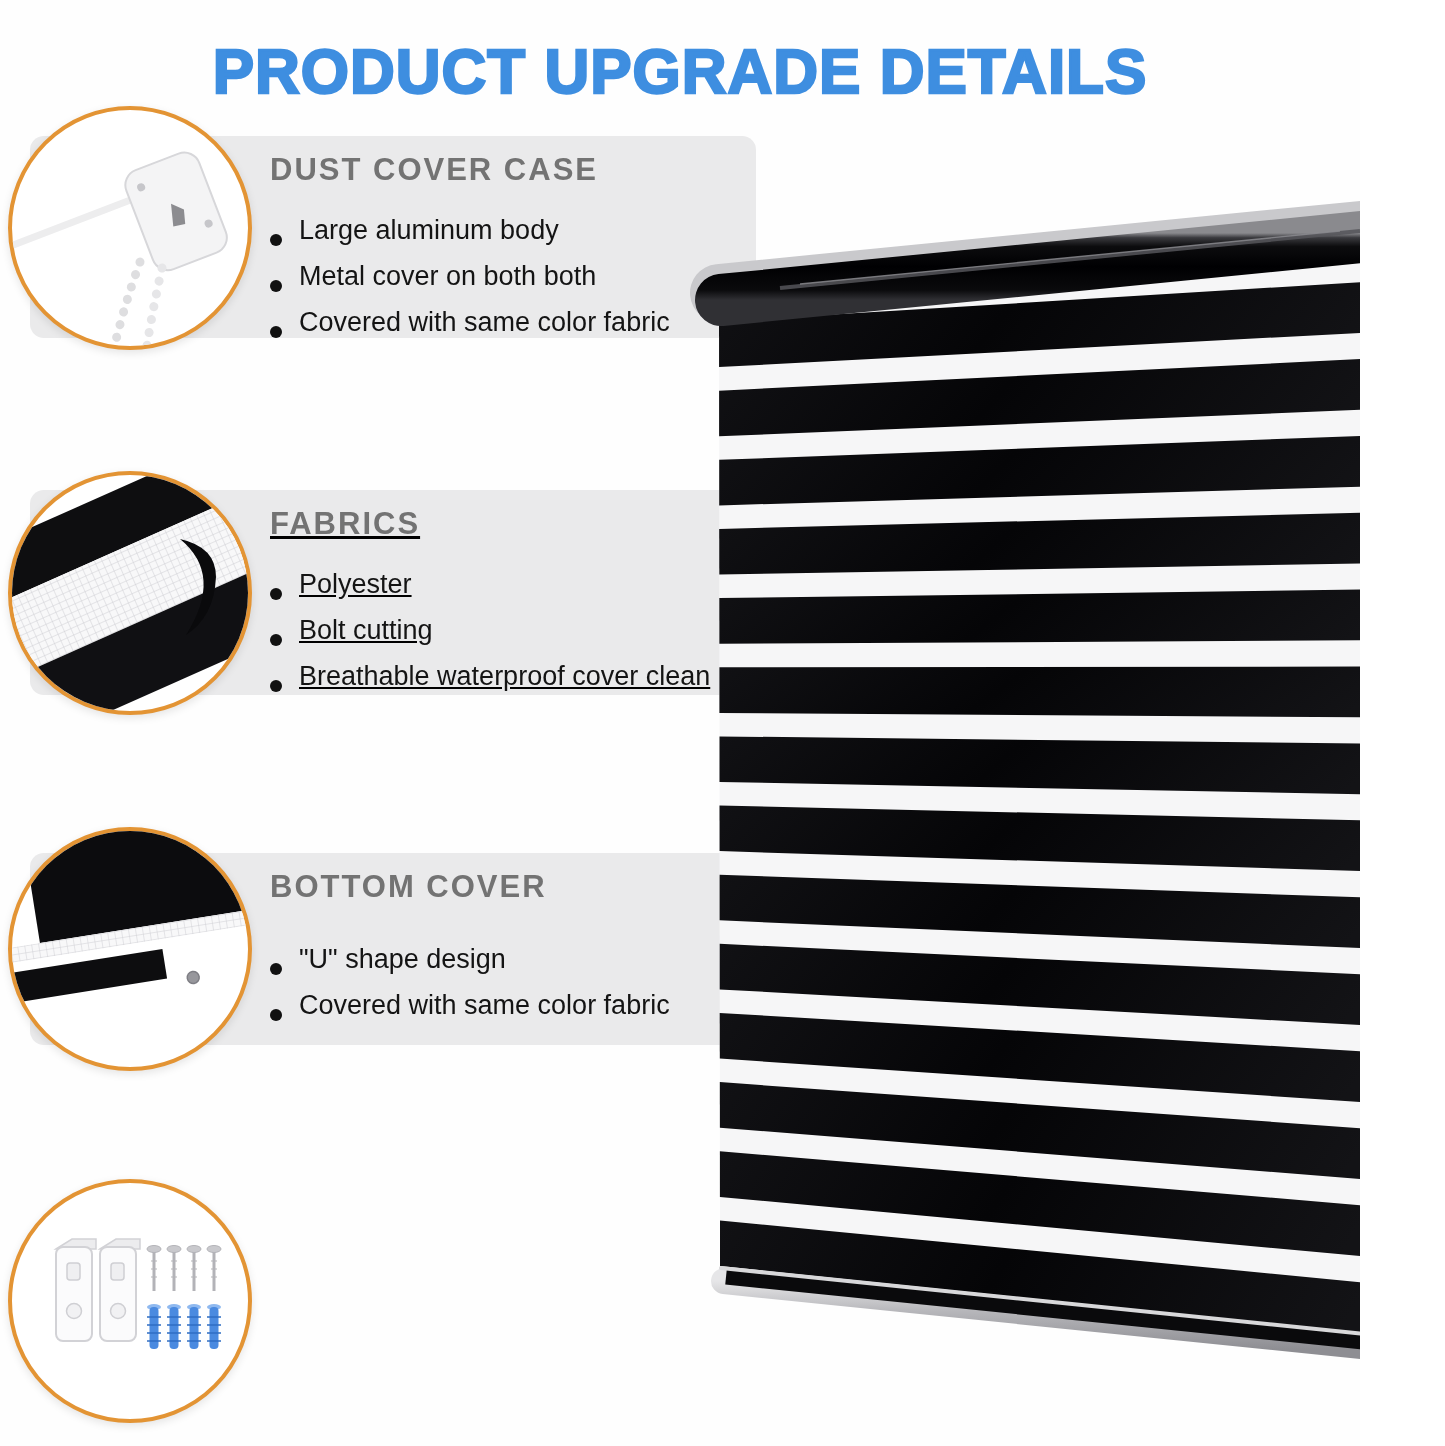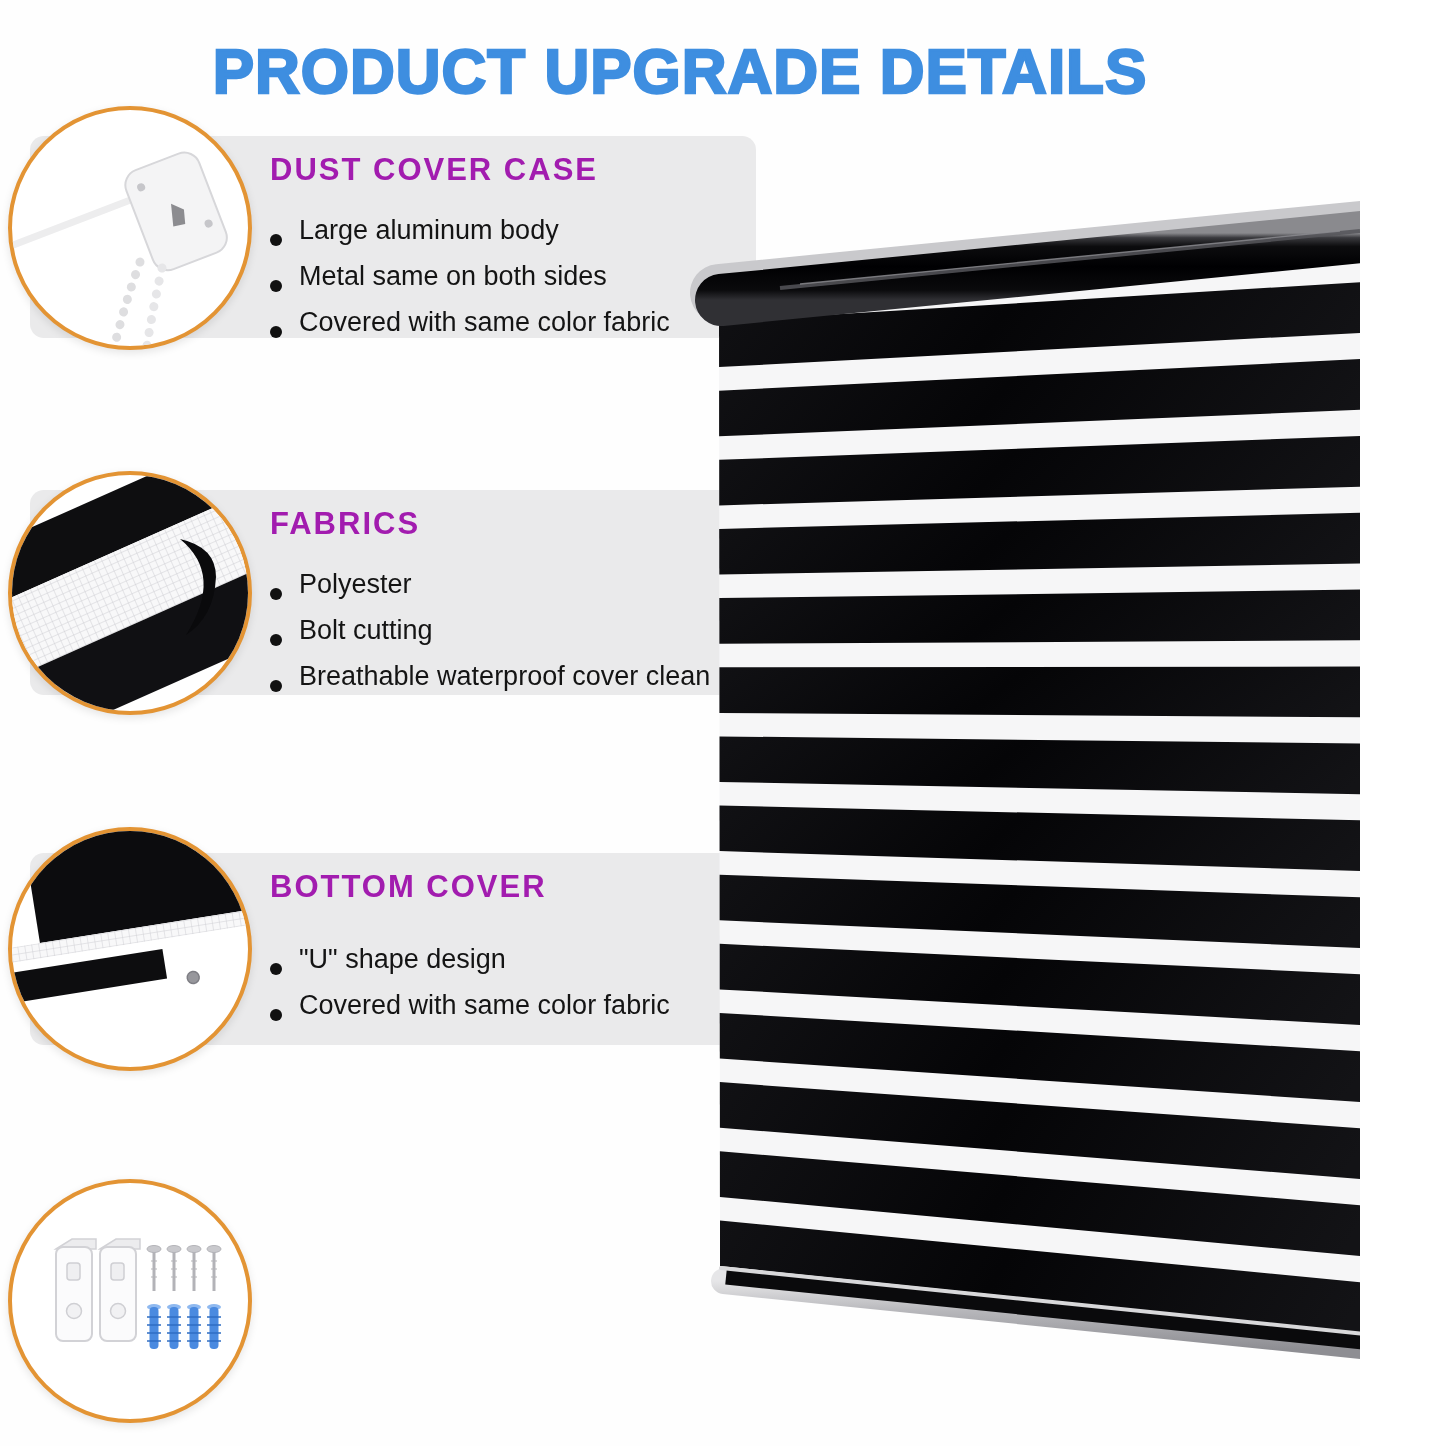--- a/index.html
+++ b/index.html
@@ -15,21 +15,21 @@
     transform:scaleY(1.02);white-space:nowrap;
   }
   
   .card{
     position:absolute;left:30px;width:726px;background:#EAEAEB;
     border-radius:14px;box-sizing:border-box;padding:14px 10px 0 240px;
     z-index:1;
   }
   .card h2{
     margin:0;font-size:31px;line-height:40px;font-weight:bold;
-    letter-spacing:2px;color:#a21caf;white-space:nowrap;
+    letter-spacing:2px;color:#737373;white-space:nowrap;
   }
   .card ul{list-style:none;margin:10px 0 0 0;padding:0;}
   .card li{
     display:flex;align-items:flex-end;height:46px;font-size:27px;
     color:#141414;white-space:nowrap;
   }
   .dot{
     flex:0 0 auto;width:12px;height:12px;border-radius:50%;
     background:#111;margin-right:17px;
   }
@@ -55,30 +55,30 @@
 
   <div class="card" style="top:136px;height:202px;">
     <h2>DUST COVER CASE</h2>
     <ul>
       <li>
           <span class="dot"></span>
           <span>Large aluminum body</span>
         </li>
       <li>
           <span class="dot"></span>
-          <span>Metal same on both sides</span>
+          <span>Metal cover on both both</span>
         </li>
       <li>
           <span class="dot"></span>
           <span>Covered with same color fabric</span>
         </li>
     </ul>
   </div>
 
-  <div class="card" style="top:490px;height:205px;">
+  <div class="card" style="top:490px;height:205px;text-decoration:underline;">
     <h2>FABRICS</h2>
     <ul>
       <li>
           <span class="dot"></span>
           <span>Polyester</span>
         </li>
       <li>
           <span class="dot"></span>
           <span>Bolt cutting</span>
         </li>

